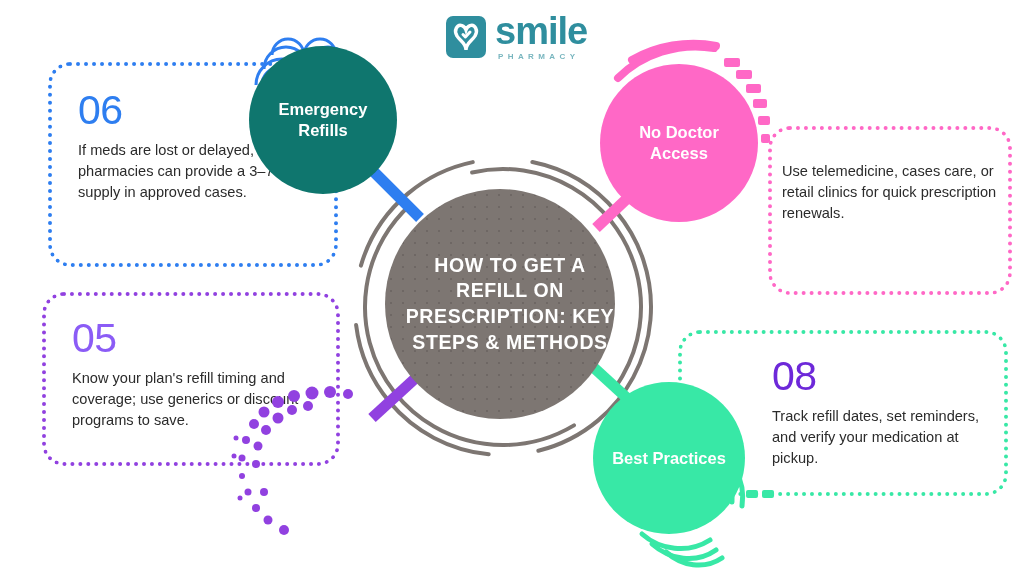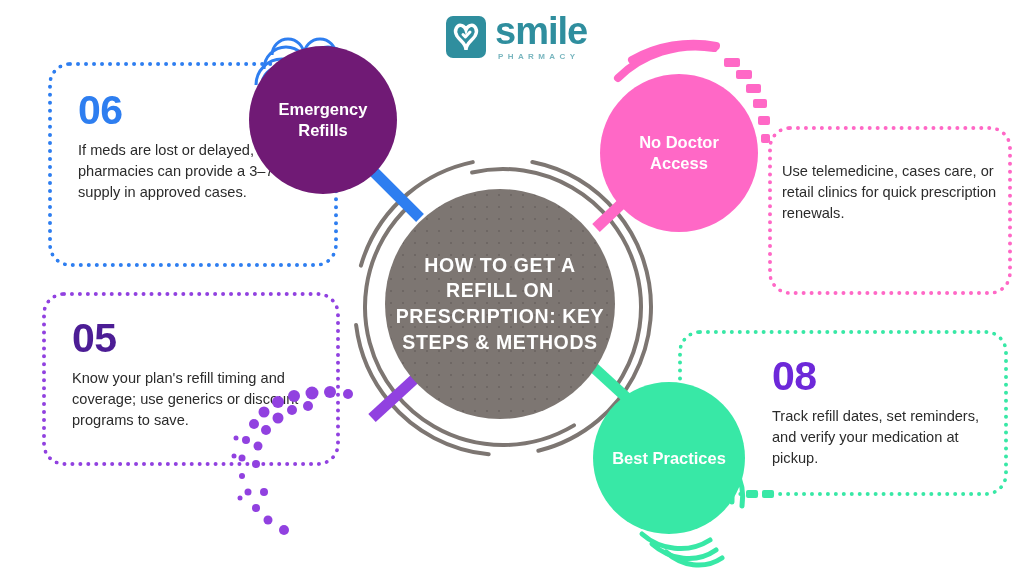--- a/index.html
+++ b/index.html
@@ -20,66 +20,66 @@
   .logo-word{font-size:38px;font-weight:bold;color:#2f8e9e;letter-spacing:-1px;}
   .logo-sub{font-size:8px;color:#79b6bf;letter-spacing:4.4px;margin-top:3px;margin-left:3px;font-weight:bold;}
 
   
   .center-wrap{position:absolute;left:348px;top:152px;width:310px;height:310px;}
   .center-circle{
     position:absolute;left:37px;top:37px;width:230px;height:230px;border-radius:50%;
     background-color:#7d7672;
     background-image:radial-gradient(#6e6764 1px, transparent 1.2px);
     background-size:12px 12px;
-    display:flex;align-items:center;justify-content:center;
+    display:flex;align-items:center;justify-content:flex-end;
     z-index:4;
   }
   .center-title{
     color:#ffffff;font-weight:bold;font-size:19.5px;line-height:1.32;
     text-align:center;letter-spacing:.6px;text-transform:uppercase;width:210px;
   }
   .ring-svg{position:absolute;left:0;top:0;z-index:2;}
 
   
   .node{
     position:absolute;border-radius:50%;
     display:flex;align-items:center;justify-content:center;
     color:#fff;font-weight:bold;font-size:16.5px;line-height:1.25;text-align:center;
     z-index:6;
   }
   .node span{display:block;width:115px;}
-  #node-blue  {left:249px;top:46px;  width:148px;height:148px;background:#701a75;}
-  #node-pink  {left:600px;top:74px;  width:158px;height:158px;background:#ff68c6;}
+  #node-blue  {left:249px;top:46px;  width:148px;height:148px;background:#0f766e;}
+  #node-pink  {left:600px;top:64px;  width:158px;height:158px;background:#ff68c6;}
   #node-purple{left:250px;top:392px; width:158px;height:158px;background:#9141e0;}
   #node-green {left:593px;top:382px; width:152px;height:152px;background:#38e8a6;}
 
   .deco{position:absolute;z-index:5;}
   #deco-blue  {left:250px;top:25px;}
   #deco-pink  {left:596px;top:36px;}
   #deco-purple{left:228px;top:380px;}
   #deco-green {left:630px;top:430px;}
 
   
   .connectors{position:absolute;left:0;top:0;z-index:3;}
 
   
   .card{
     position:absolute;border-radius:22px;background:transparent;
     border:4px dotted #cccccc;box-sizing:border-box;z-index:1;
   }
-  .card .num{font-size:41px;font-weight:bold;line-height:1;letter-spacing:-.5px;}
+  .card .num{font-size:41px;font-weight:normal;line-height:1;letter-spacing:-.5px;}
   .card .body{
     font-size:14.6px;line-height:1.45;color:#2b2b2b;margin-top:9px;
   }
   #card-06{left:48px;top:62px;width:290px;height:205px;border-color:#2e7ef0;padding:24px 26px;}
   #card-06 .num{color:#2e7ef0;}
   #card-07{left:768px;top:126px;width:244px;height:169px;border-color:#ff68c6;padding:22px 2px 0 10px;}
   #card-07 .num{color:#ff68c6;}
   #card-05{left:42px;top:292px;width:298px;height:174px;border-color:#9141e0;padding:22px 26px;}
-  #card-05 .num{color:#4c1d95;}
+  #card-05 .num{color:#8b5cf6;}
   #card-08{left:678px;top:330px;width:330px;height:166px;border-color:#38e8a6;padding:22px 40px 0 90px;}
   #card-08 .num{color:#6d28d9;}
   #card-07 .body{width:226px;}
   #card-06 .body{width:232px;}
   #card-05 .body{width:235px;}
   #card-08 .body{width:215px;}
 </style>
 </head>
 <body>
 

